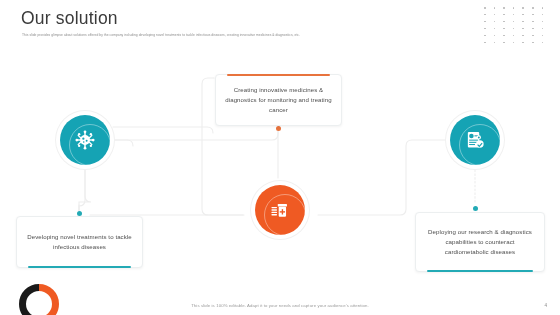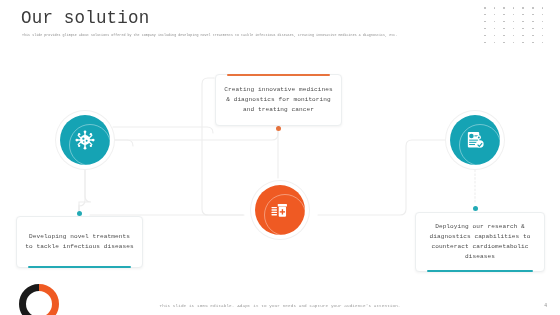--- a/index.html
+++ b/index.html
@@ -1,21 +1,21 @@
 <!DOCTYPE html>
 <html><head>
 <meta charset="utf-8">
 <style>
   html,body{margin:0;padding:0;}
   body{
     width:560px;height:315px;background:#ffffff;overflow:hidden;
     font-family:"Liberation Sans","DejaVu Sans",sans-serif;
     position:relative;
   }
-  .slide{position:absolute;inset:0;background:#fff;overflow:hidden;font-family:Liberation Mono, monospace;}
+  .slide{position:absolute;inset:0;background:#fff;overflow:hidden;}
 
   
   .title{
     position:absolute;left:21px;top:9px;
     font-size:17.5px;font-weight:400;color:#3a3a3a;
     letter-spacing:.2px;line-height:1.1;
   }
   .subtitle{
     position:absolute;left:22px;top:33px;width:420px;
     font-size:3.3px;color:#8c8c8c;line-height:1.45;

